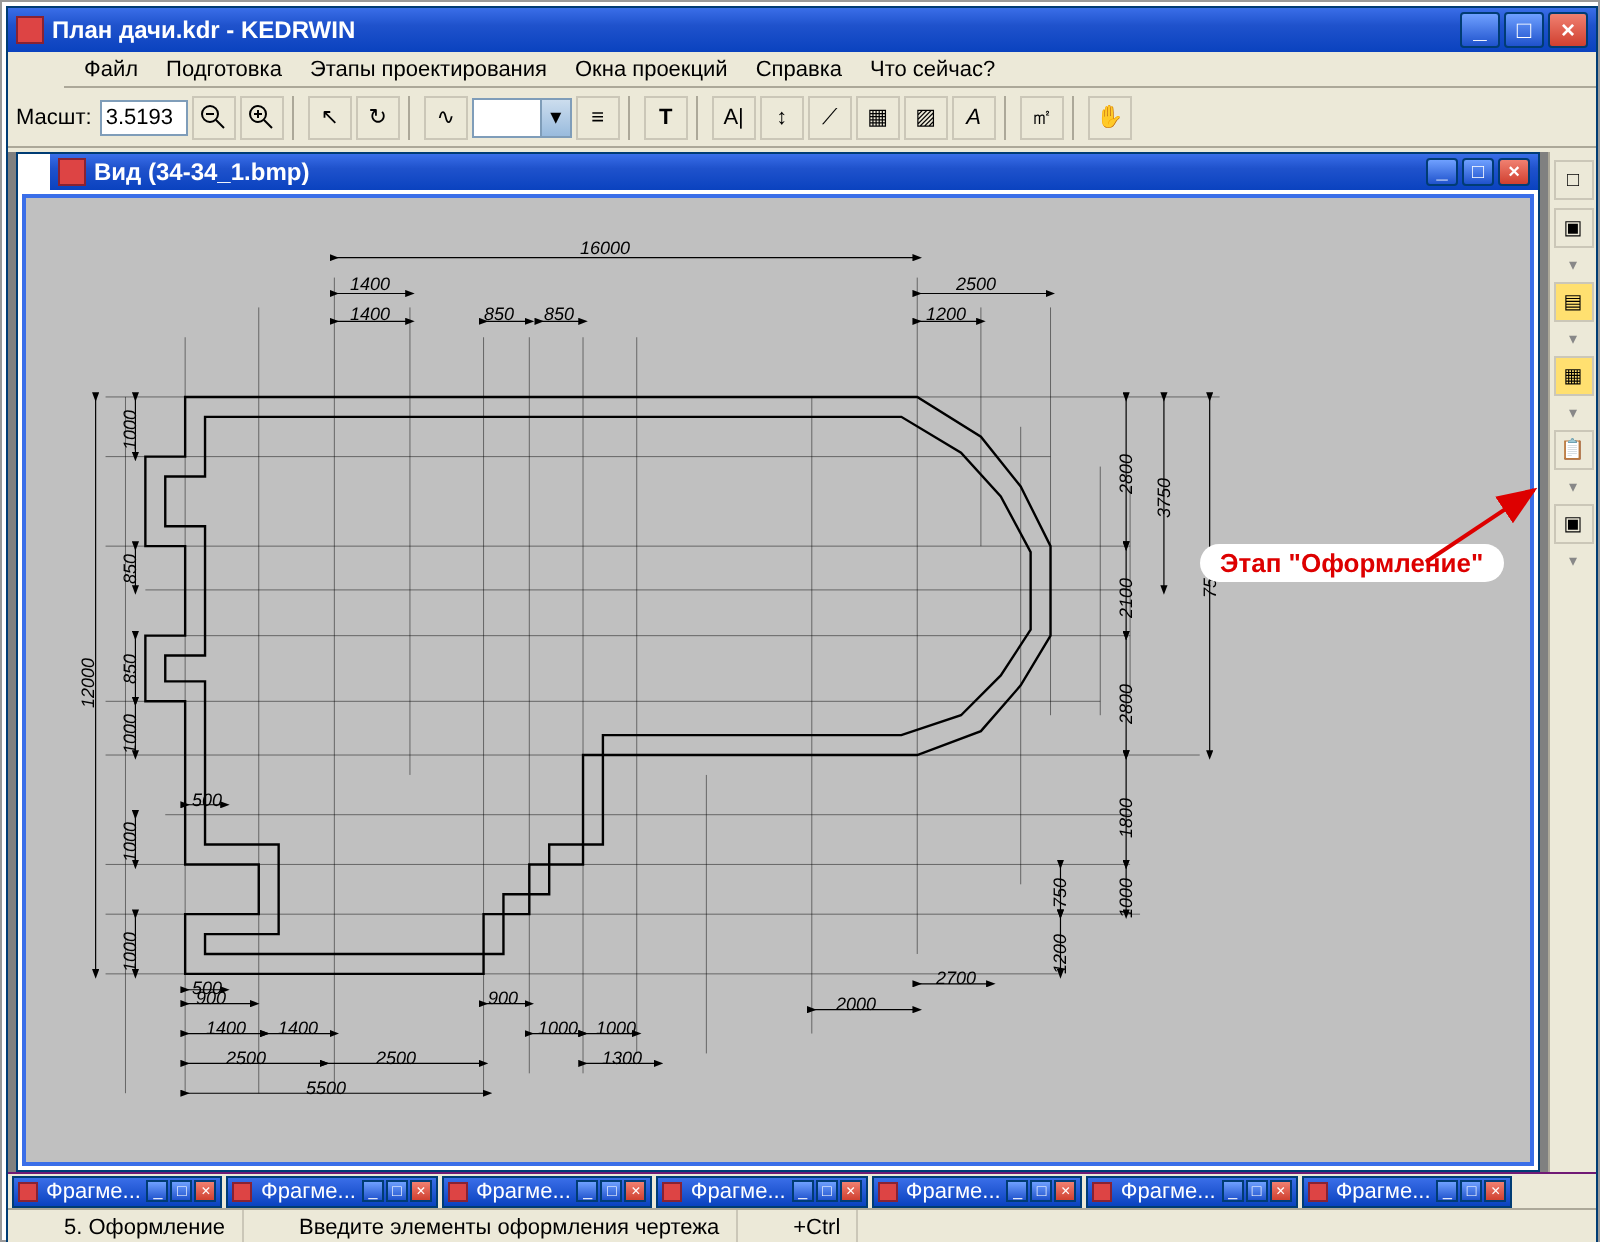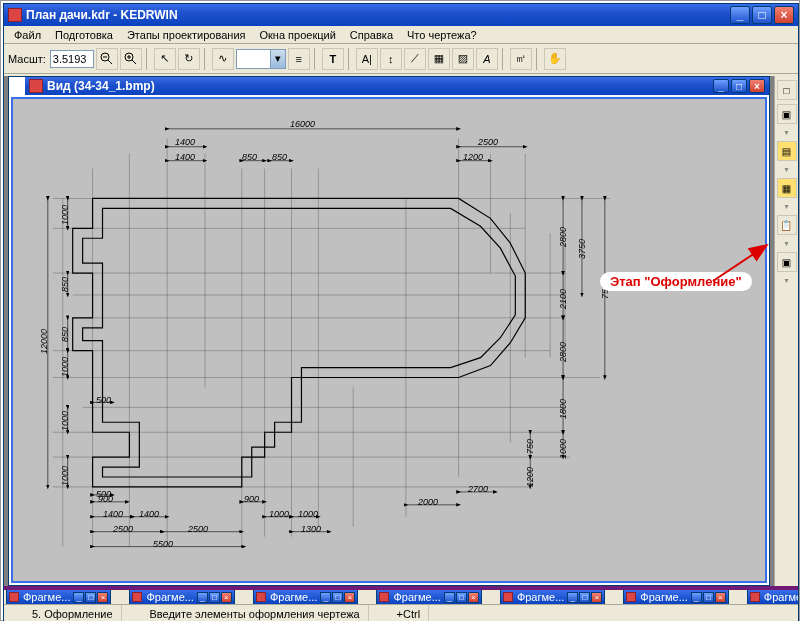--- a/index.html
+++ b/index.html
@@ -5,42 +5,42 @@
   * { box-sizing: border-box; margin: 0; padding: 0; font-family: Tahoma, Arial, sans-serif; font-size: 11px; }
   body { width: 800px; height: 621px; background: #fff; overflow: hidden; position: relative; }
   .outer-frame { position: absolute; inset: 0; border: 1px solid #999; background: #fff; }
   .win { position: absolute; left: 2px; top: 2px; width: 796px; height: 620px; background: #ece9d8; border: 1px solid #003c74; }
   .titlebar { height: 22px; background: linear-gradient(#3a6ee8,#1f52cc 40%,#0a42bf); color: #fff; display: flex; align-items: center; padding: 0 4px; }
   .titlebar .icon { width: 14px; height: 14px; background: #d44; margin-right: 4px; border: 1px solid #823; }
   .titlebar .title { flex: 1; font-weight: bold; font-size: 12px; }
   .winbtns { display: flex; gap: 2px; }
   .winbtn { width: 20px; height: 18px; background: linear-gradient(#6fa0ff,#1f52cc); border: 1px solid #003c74; border-radius: 2px; display: flex; align-items: center; justify-content: center; color: #fff; font-weight: bold; font-size: 12px; }
   .winbtn.close { background: linear-gradient(#f08070,#d04030); }
-  .menubar { height: 18px; background: #ece9d8; padding: 2px 4px; display: flex; gap: 2px; border-bottom: 1px solid #aca899; }
+  .menubar { height: 18px; background: #ece9d8; padding: 2px 4px; display: flex; gap: 2px; border-bottom: 1px solid #aca899; margin-left: 28px; }
   .menui { padding: 1px 6px; cursor: default; }
   .toolbar { height: 30px; background: #ece9d8; border-bottom: 1px solid #aca899; display: flex; align-items: center; padding: 0 4px; gap: 2px; }
   .scale-lbl { margin-right: 2px; }
   .scale-in { width: 44px; height: 18px; border: 1px solid #7f9db9; padding: 0 2px; }
   .tbtn { width: 22px; height: 22px; border: 1px solid #cbc7b8; background: #ece9d8; display: flex; align-items: center; justify-content: center; cursor: pointer; }
   .tbtn.small { width: auto; padding: 0 4px; height: 18px; font-size: 10px; }
   .tsep { width: 4px; height: 22px; border-left: 1px solid #aca899; margin: 0 2px; }
   .dropdown { width: 50px; height: 20px; border: 1px solid #7f9db9; background: #fff; display: flex; align-items: center; }
   .dropdown .dd-arrow { margin-left: auto; width: 15px; height: 18px; background: linear-gradient(#cde,#9bd); border-left: 1px solid #7f9db9; display: flex; align-items: center; justify-content: center; }
   .workspace { position: absolute; left: 0; top: 72px; right: 24px; bottom: 36px; background: #808080; overflow: hidden; }
   .sidetool { position: absolute; right: 0; top: 72px; bottom: 36px; width: 24px; background: #ece9d8; border-left: 1px solid #aca899; display: flex; flex-direction: column; align-items: center; padding-top: 4px; gap: 4px; }
   .stbtn { width: 20px; height: 20px; border: 1px solid #cbc7b8; background: #ece9d8; display: flex; align-items: center; justify-content: center; cursor: pointer; font-size: 10px; }
   .stbtn.y { background: #ffe070; }
   .mdichild { position: absolute; left: 4px; top: 0; width: 762px; height: 510px; border: 1px solid #003c74; background: #fff; }
   .mdichild .titlebar { height: 18px; font-size: 11px; margin-left: 16px; }
   .mdichild .winbtn { width: 16px; height: 14px; font-size: 10px; }
   .canvas { position: absolute; left: 2px; top: 20px; right: 2px; bottom: 2px; background: #c0c0c0; border: 2px solid #3a6ee8; }
   .drawing { position: absolute; inset: 0; }
   .annotation { position: absolute; color: #d00; font-weight: bold; font-size: 13px; background: #fff; padding: 2px 10px; border-radius: 10px; white-space: nowrap; }
   .arrow { position: absolute; }
-  .tabbar { position: absolute; left: 0; right: 0; bottom: 18px; height: 18px; background: #ece9d8; border-top: 4px solid #701a75; display: flex; align-items: center; padding: 0 2px; gap: 18px; overflow: hidden; }
+  .tabbar { position: absolute; left: 0; right: 0; bottom: 18px; height: 18px; background: #ece9d8; border-top: 1px solid #701a75; display: flex; align-items: center; padding: 0 2px; gap: 2px; overflow: hidden; }
   .tab { height: 16px; background: linear-gradient(#3a6ee8,#0a42bf); color: #fff; border: 1px solid #003c74; display: flex; align-items: center; padding: 0 2px; font-size: 10px; white-space: nowrap; }
   .tab > span { padding: 0 2px; }
   .tab .ticon { width: 10px; height: 10px; background: #d44; margin-right: 2px; border: 1px solid #823; }
   .tab .twin { width: 11px; height: 11px; background: linear-gradient(#6fa0ff,#1f52cc); border: 1px solid #003c74; margin-left: 1px; display: flex; align-items: center; justify-content: center; font-size: 8px; }
   .tab .twin.close { background: linear-gradient(#f08070,#d04030); }
   .statusbar { position: absolute; left: 0; right: 0; bottom: 0; height: 18px; background: #ece9d8; border-top: 1px solid #aca899; display: flex; align-items: center; font-size: 10px; }
   .spane { border-right: 1px solid #cbc7b8; padding: 0 8px; height: 100%; display: flex; align-items: center; margin-left: 20px; }
   
   .dim { position: absolute; font-size: 9px; font-style: italic; color: #000; white-space: nowrap; }
   .dimv { writing-mode: vertical-rl; transform: rotate(180deg); }
@@ -61,21 +61,21 @@
       <div class="winbtn close">×</div>
     </div>
   </div>
 
   <div class="menubar">
     <div class="menui">Файл</div>
     <div class="menui">Подготовка</div>
     <div class="menui">Этапы проектирования</div>
     <div class="menui">Окна проекций</div>
     <div class="menui">Справка</div>
-    <div class="menui">Что чертежа?</div>
+    <div class="menui">Что сейчас?</div>
   </div>
 
   <div class="toolbar">
     <span class="scale-lbl">Масшт:</span>
     <input class="scale-in" value="3.5193" style="">
     <div class="tbtn">
           <svg width="14" height="14">
             <circle cx="5" cy="5" r="4" fill="none" stroke="#000"></circle>
             <line x1="8" y1="8" x2="12" y2="12" stroke="#000"></line>
             <line x1="3" y1="5" x2="7" y2="5" stroke="#000"></line>

